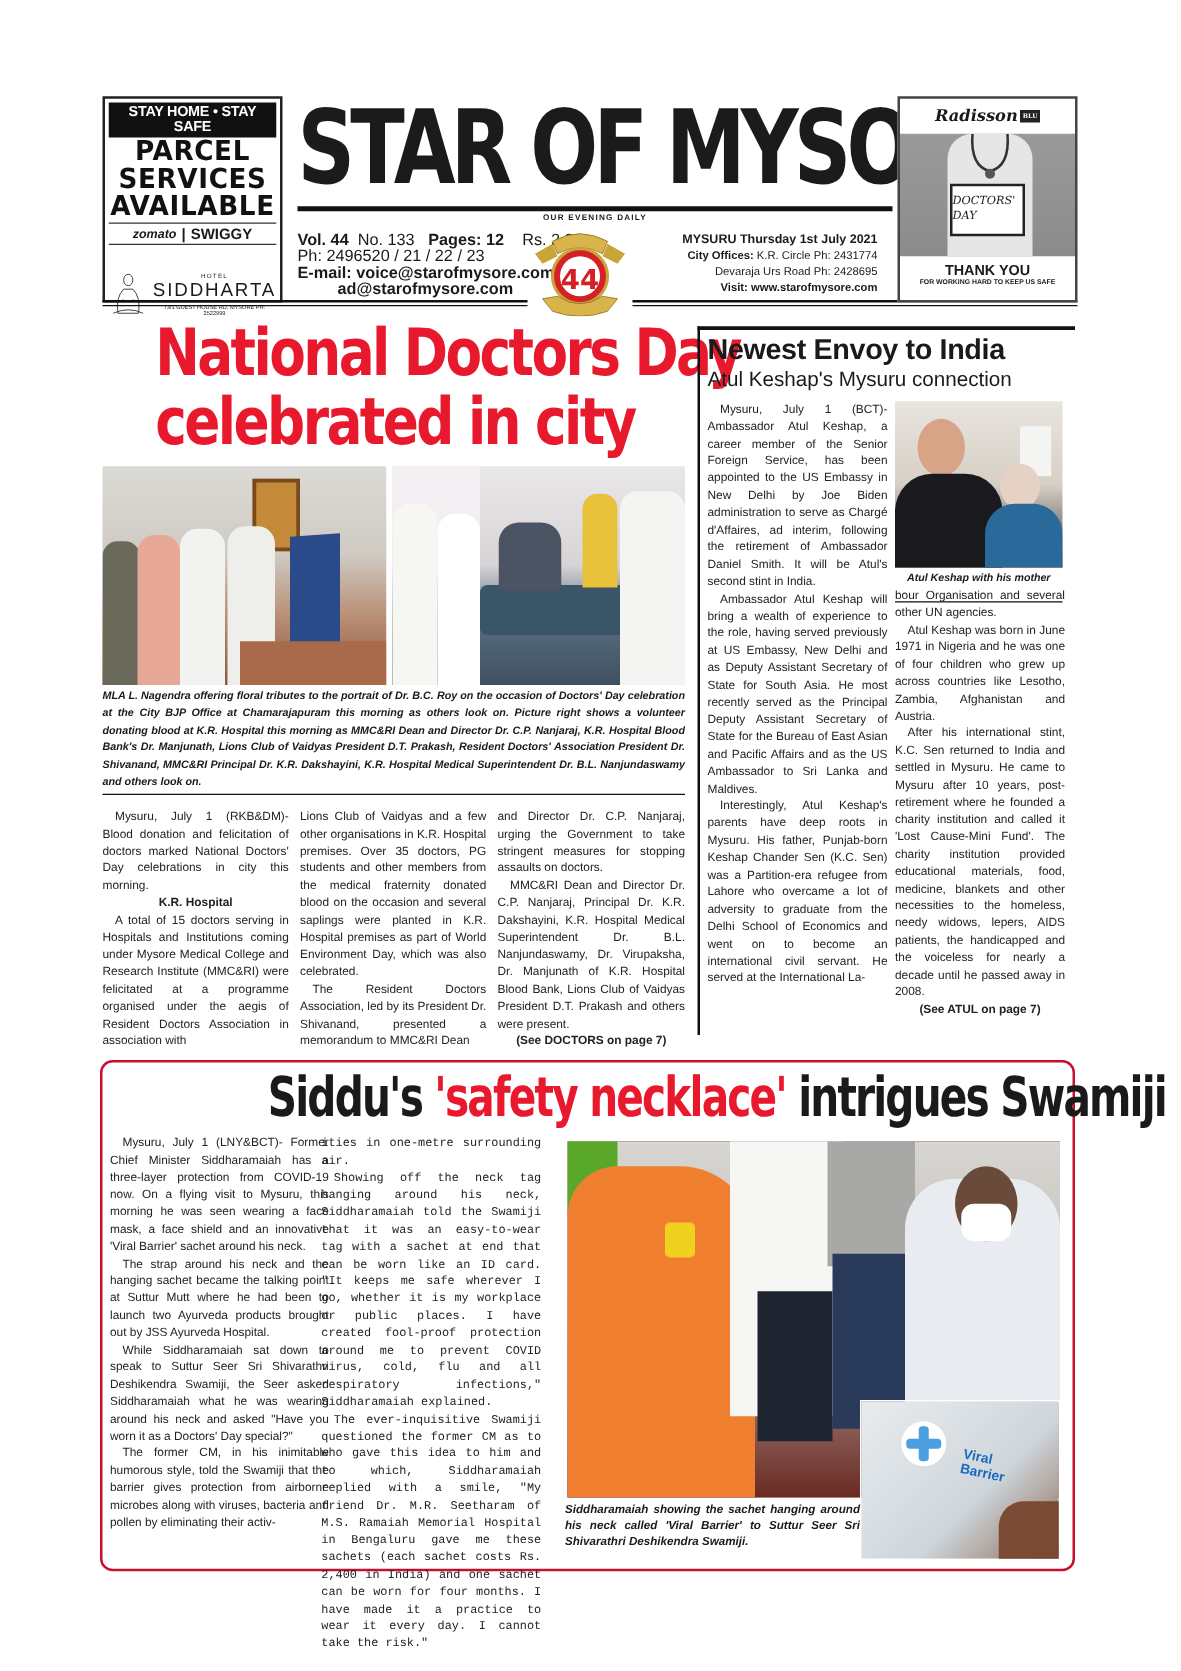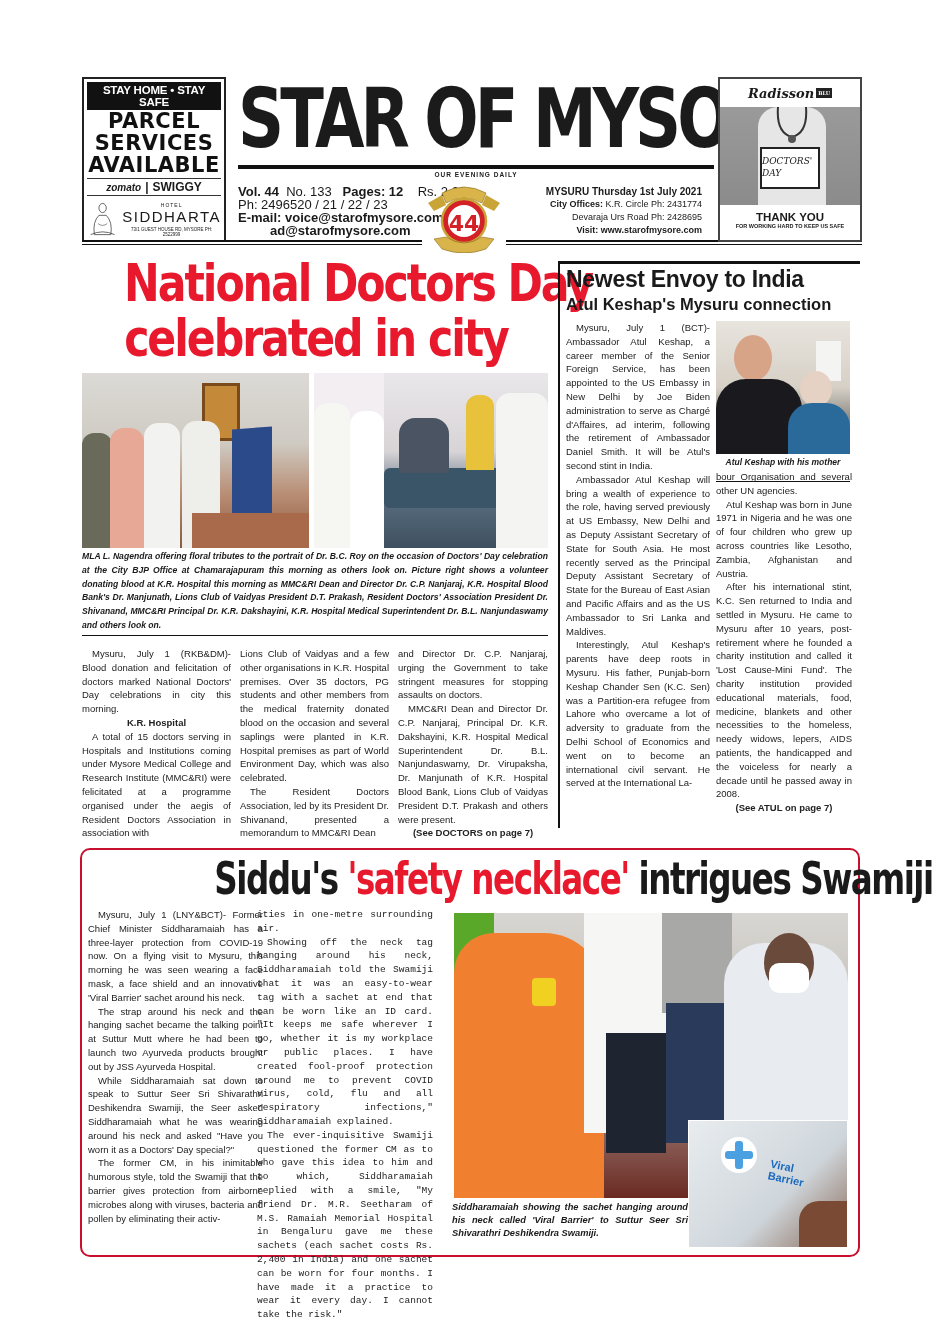--- a/index.html
+++ b/index.html
@@ -5,21 +5,21 @@
   * { box-sizing: border-box; margin: 0; padding: 0; }
   html, body { width: 945px; height: 1337px; background: #ffffff; overflow: hidden; }
   body { position: relative; font-family: "Liberation Sans", sans-serif; color: #1a1a1a; }
 
   
   .ad-left { position: absolute; left: 82px; top: 77px; width: 144px; height: 165px; border: 2px solid #222; padding: 3px; text-align: center; }
   .ad-left .stay { background: #111; color: #fff; font-weight: bold; font-size: 11.5px; padding: 2px 0; letter-spacing: -0.2px; }
   .ad-left .big { font-family: "DejaVu Sans", sans-serif; font-weight: bold; font-size: 21px; line-height: 22px; letter-spacing: 0.5px; transform: scaleY(1.05); color: #111; }
   .ad-left .delivery { display: flex; justify-content: center; align-items: center; gap: 4px; border-top: 1px solid #333; border-bottom: 1px solid #333; margin-top: 2px; padding: 1px 0; font-size: 12px; font-weight: bold; }
   .ad-left .delivery .zomato { font-style: italic; font-size: 10px; }
-  .ad-left .hotel { display: flex; align-items: center; gap: 4px; margin-top: 4px; }
+  .ad-left .hotel { display: flex; align-items: center; gap: 4px; margin-top: 20px; }
   .ad-left .buddha { width: 34px; height: 38px; }
   .ad-left .hotel-text { text-align: center; flex: 1; }
   .ad-left .hotel-small { font-size: 5px; letter-spacing: 1px; }
   .ad-left .hotel-name { font-size: 15px; letter-spacing: 1.5px; }
   .ad-left .hotel-addr { font-size: 4.5px; margin-top: 2px; }
 
   .masthead { position: absolute; left: 238px; top: 76px; width: 476px; }
   .masthead .title { font-family: "DejaVu Sans", sans-serif; font-weight: bold; font-size: 82px; line-height: 86px; letter-spacing: -5px; transform: scaleX(0.78); transform-origin: left; white-space: nowrap; color: #1b1b1b; width: 610px; }
   .masthead .rule { height: 4px; background: #111; margin-top: 3px; }
   .masthead .tagline { text-align: center; font-size: 6.5px; font-weight: bold; letter-spacing: 1px; margin-top: 2px; }
@@ -49,21 +49,21 @@
   .caption-lead { position: absolute; left: 82px; top: 550px; width: 466px; font-size: 8.6px; line-height: 13.8px; font-weight: bold; font-style: italic; text-align: justify; border-bottom: 1.5px solid #111; padding-bottom: 2px; }
 
   .col { position: absolute; font-size: 9.5px; line-height: 13.8px; text-align: justify; color: #222; }
   .col p { text-indent: 10px; }
   .col .sub-head { text-align: center; font-weight: bold; text-indent: 0; }
   .col .jump { text-align: center; font-weight: bold; text-indent: 0; }
 
   
   .envoy-box { position: absolute; left: 558px; top: 261px; width: 302px; height: 567px; border-top: 3px solid #111; border-left: 2px solid #111; }
   .envoy-title { position: absolute; left: 566px; top: 266px; font-size: 23px; font-weight: bold; letter-spacing: -0.3px; white-space: nowrap; }
-  .envoy-sub { position: absolute; left: 566px; top: 295px; font-size: 16.5px; font-weight: bold; white-space: nowrap; }
+  .envoy-sub { position: absolute; left: 566px; top: 295px; font-size: 16.5px; font-weight: normal; white-space: nowrap; }
   .envoy-photo { position: absolute; left: 716px; top: 321px; width: 134px; height: 133px; background: linear-gradient(180deg,#e8e4de 0%, #d6d0c6 50%, #3a3a3a 100%); overflow: hidden; }
   .envoy-caption { position: absolute; left: 716px; top: 457px; width: 134px; font-size: 8.5px; font-weight: bold; font-style: italic; text-align: center; border-bottom: 1px solid #111; padding-bottom: 14px; }
 
   
   .siddu-box { position: absolute; left: 80px; top: 848px; width: 780px; height: 409px; border: 2.5px solid #c8102e; border-radius: 10px; }
   .siddu-head { position: absolute; left: 88px; top: 854px; width: 766px; text-align: center; font-family: "DejaVu Sans", sans-serif; font-weight: bold; font-size: 44px; line-height: 50px; letter-spacing: -2px; white-space: nowrap; }
   .siddu-head .inner { display: inline-block; transform: scaleX(0.74); transform-origin: center; }
   .siddu-head .red { color: #e8192c; }
   .siddu-photo { position: absolute; left: 454px; top: 913px; width: 394px; height: 285px; background: #7a3a2a; overflow: hidden; }
   .siddu-caption { position: absolute; left: 452px; top: 1201px; width: 236px; font-size: 9.3px; line-height: 13px; font-weight: bold; font-style: italic; text-align: justify; }

